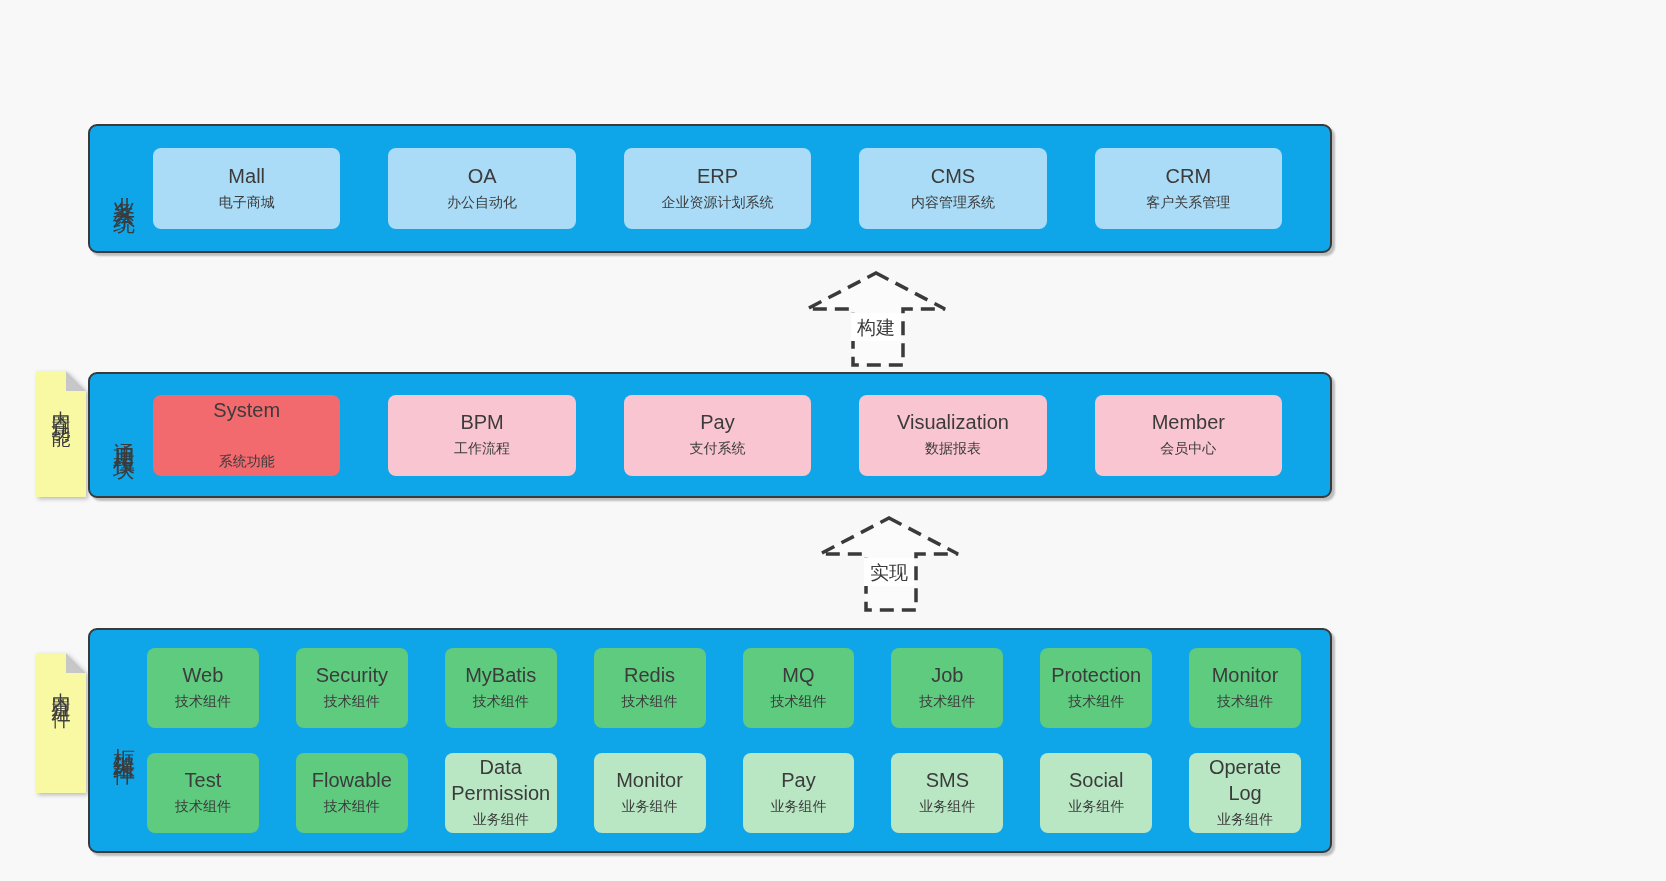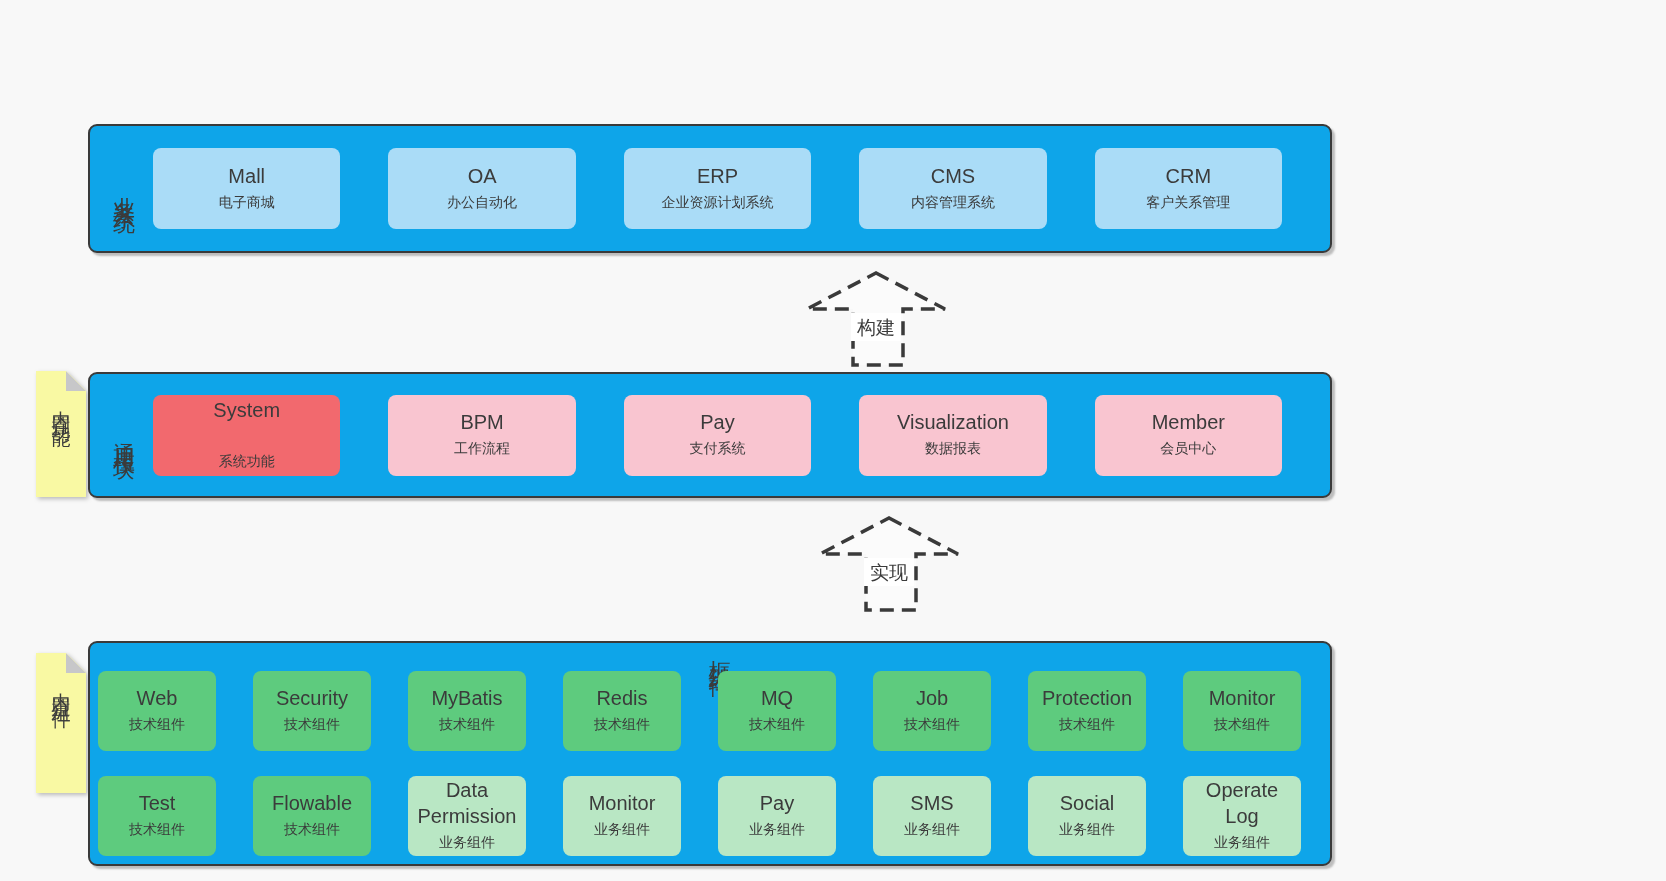--- a/index.html
+++ b/index.html
@@ -164,21 +164,21 @@
         <div class="zh">数据报表</div>
       </div>
       <div class="box pink">
         <div class="en">Member</div>
         <div class="zh">会员中心</div>
       </div>
     </div>
   </div>
 </div>
 
-<div class="layer" style="top:641px;height:225px;flex-direction:column;">
+<div class="layer" style="top:628px;height:225px;">
   <div class="vlabel">框架组件</div>
   <div class="rowwrap">
     <div class="row row8">
       <div class="box green">
         <div class="en">Web</div>
         <div class="zh">技术组件</div>
       </div>
       <div class="box green">
         <div class="en">Security</div>
         <div class="zh">技术组件</div>

